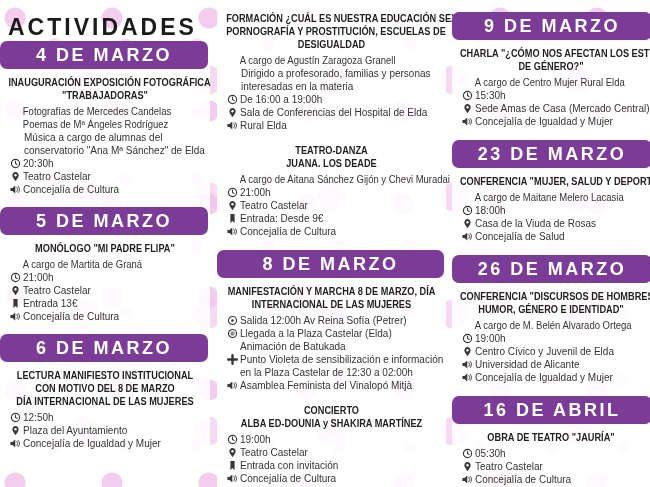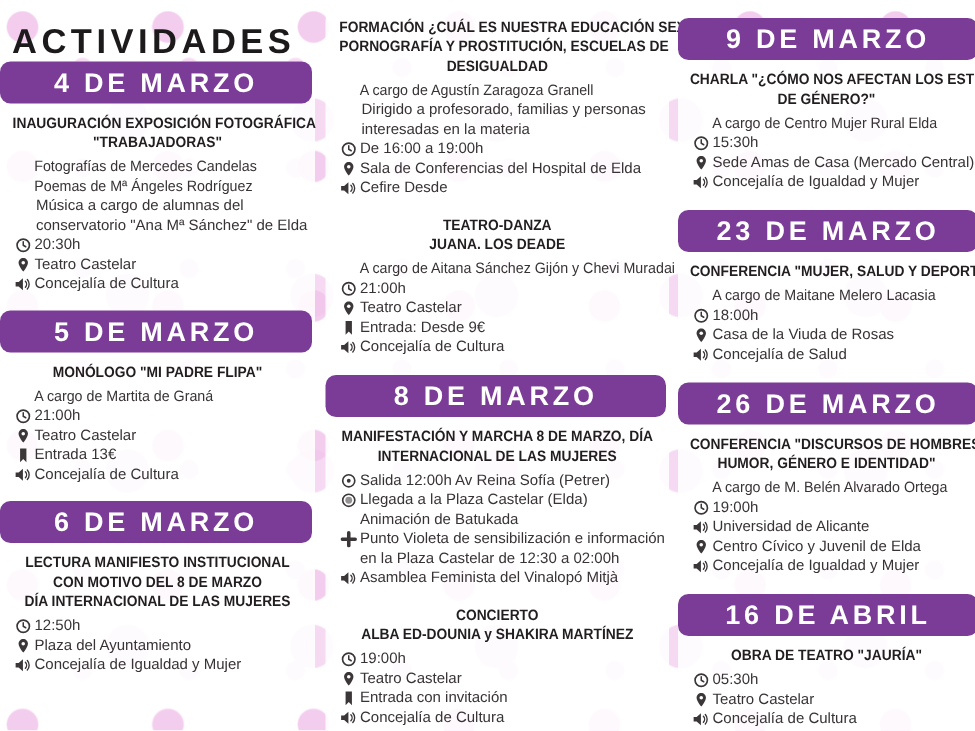--- a/index.html
+++ b/index.html
@@ -209,21 +209,21 @@
           </span>
           <span class="tx">Sala de Conferencias del Hospital de Elda</span>
         </div>
         <div class="row">
           <span class="ic">
             <svg width="12" height="11" viewBox="0 0 13 12">
               <path d="M1.5 4.4h2.2l3.1-2.7v8.6L3.7 7.6H1.5z" fill="#3b3637"></path>
               <path d="M8.6 3.8a3.2 3.2 0 0 1 0 4.4 M10 2.6a5 5 0 0 1 0 6.8" fill="none" stroke="#3b3637" stroke-width="1" stroke-linecap="round"></path>
             </svg>
           </span>
-          <span class="tx">Cefire Desde</span>
+          <span class="tx">Rural Elda</span>
         </div>
       </div>
       <div class="section">
         <div class="titles">
           <div class="title-line">TEATRO-DANZA</div>
           <div class="title-line">JUANA. LOS DEADE</div>
         </div>
         <div class="sub-line nowrap">A cargo de Aitana Sánchez Gijón y Chevi Muradai</div>
         <div class="row">
           <span class="ic">
@@ -430,35 +430,35 @@
           <span class="ic">
             <svg width="11" height="11" viewBox="0 0 12 12">
               <circle cx="6" cy="6" r="4.5" fill="none" stroke="#3b3637" stroke-width="1.2"></circle>
               <path d="M6 3.4V6l1.8 1.1" fill="none" stroke="#3b3637" stroke-width="1.1" stroke-linecap="round"></path>
             </svg>
           </span>
           <span class="tx">19:00h</span>
         </div>
         <div class="row">
           <span class="ic">
+            <svg width="11" height="11" viewBox="0 0 12 12">
+              <path d="M6 1.1c-1.9 0-3.4 1.5-3.4 3.5C2.6 7.1 6 11 6 11s3.4-3.9 3.4-6.4C9.4 2.6 7.9 1.1 6 1.1z" fill="#3b3637"></path>
+              <circle cx="6" cy="4.6" r="1.3" fill="#ffffff"></circle>
+            </svg>
+          </span>
+          <span class="tx">Centro Cívico y Juvenil de Elda</span>
+        </div>
+        <div class="row">
+          <span class="ic">
             <svg width="12" height="11" viewBox="0 0 13 12">
               <path d="M1.5 4.4h2.2l3.1-2.7v8.6L3.7 7.6H1.5z" fill="#3b3637"></path>
               <path d="M8.6 3.8a3.2 3.2 0 0 1 0 4.4 M10 2.6a5 5 0 0 1 0 6.8" fill="none" stroke="#3b3637" stroke-width="1" stroke-linecap="round"></path>
             </svg>
           </span>
           <span class="tx">Universidad de Alicante</span>
-        </div>
-        <div class="row">
-          <span class="ic">
-            <svg width="11" height="11" viewBox="0 0 12 12">
-              <path d="M6 1.1c-1.9 0-3.4 1.5-3.4 3.5C2.6 7.1 6 11 6 11s3.4-3.9 3.4-6.4C9.4 2.6 7.9 1.1 6 1.1z" fill="#3b3637"></path>
-              <circle cx="6" cy="4.6" r="1.3" fill="#ffffff"></circle>
-            </svg>
-          </span>
-          <span class="tx">Centro Cívico y Juvenil de Elda</span>
         </div>
         <div class="row">
           <span class="ic">
             <svg width="12" height="11" viewBox="0 0 13 12">
               <path d="M1.5 4.4h2.2l3.1-2.7v8.6L3.7 7.6H1.5z" fill="#3b3637"></path>
               <path d="M8.6 3.8a3.2 3.2 0 0 1 0 4.4 M10 2.6a5 5 0 0 1 0 6.8" fill="none" stroke="#3b3637" stroke-width="1" stroke-linecap="round"></path>
             </svg>
           </span>
           <span class="tx">Concejalía de Igualdad y Mujer</span>
         </div>

